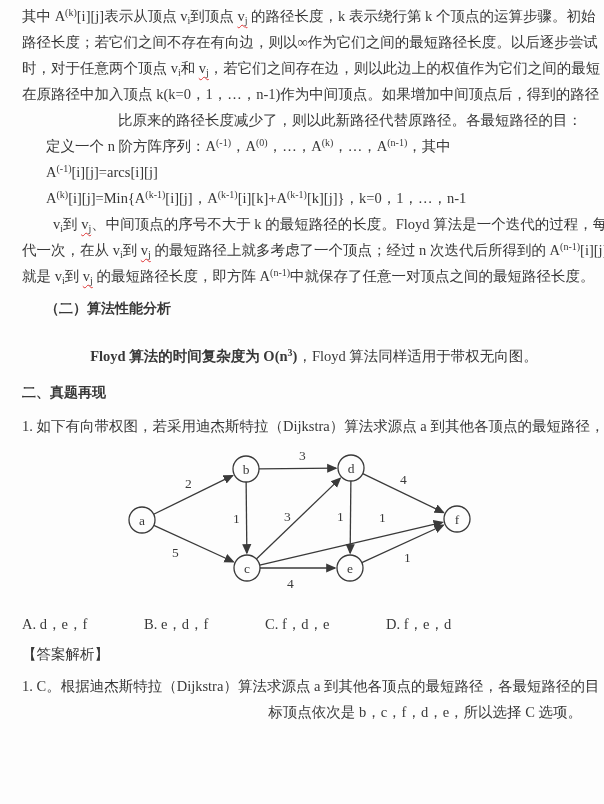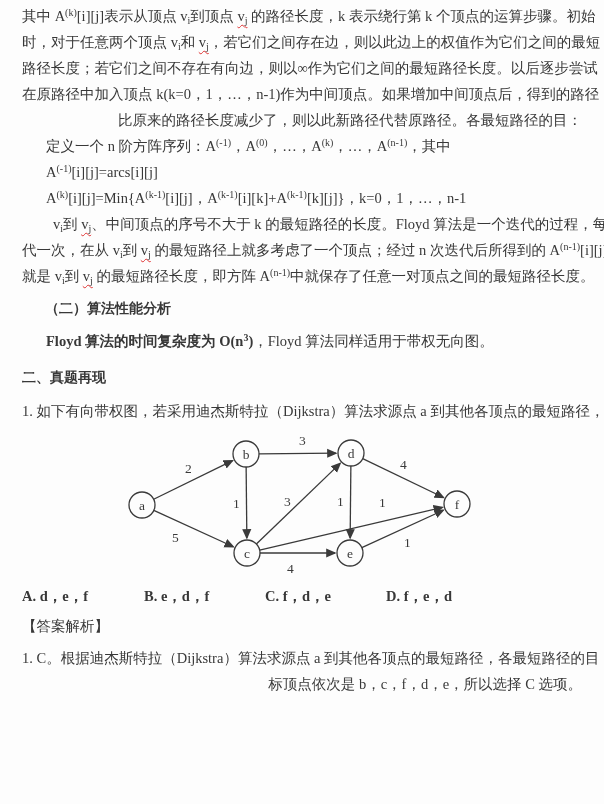--- a/index.html
+++ b/index.html
@@ -14,38 +14,38 @@
   .para>div{white-space:nowrap;text-align:right;}
   .ind{padding-left:24px;}
   .para-indent>div:first-child{text-indent:31px;}
   .hang>div:nth-child(2){padding-left:14px;}
   sup{font-size:10px;line-height:0;vertical-align:5px;}
   sub{font-size:10px;line-height:0;vertical-align:-3px;}
   .sp{text-decoration:underline wavy #e03232;text-decoration-thickness:1px;text-underline-offset:3px;text-decoration-skip-ink:none;}
   b{font-weight:bold;}
   .h-bold{font-weight:bold;font-size:14px;line-height:27px;margin:0;}
   #heading-performance{margin-top:6px;padding-left:23px;}
-  #floyd-line{margin-top:6px;text-indent:24px;line-height:27px;}
+  #floyd-line{margin-top:21px;text-indent:24px;line-height:27px;text-align:center;}
   #heading-exam{margin-top:9px;}
   #question-stem{margin-top:7px;}
   .graph-wrap{position:relative;height:158px;margin:0 0 0 -22px;width:604px;}
   svg text{font-family:"Liberation Serif","DejaVu Serif",serif;font-size:13.5px;fill:#3a3a3a;}
-  .options-row{position:relative;height:27px;margin-top:1px;font-weight:bold;}
+  .options-row{position:relative;height:27px;margin-top:14px;}
   .options-row span{position:absolute;top:0;white-space:nowrap;}
   #opt-a{left:0;}#opt-b{left:122px;}#opt-c{left:243px;}#opt-d{left:364px;}
   #answer-heading{margin-top:3px;}
   #answer-exp{margin-top:6px;}
 </style>
 </head>
 <body>
 
 <div class="para">
     <div>其中 A<sup>(k)</sup>[i][j]表示从顶点 v<sub>i</sub>到顶点 <span class="sp">v<sub>j</sub></span> 的路径长度，k 表示绕行第 k 个顶点的运算步骤。初始</div>
+    <div>路径长度；若它们之间不存在有向边，则以∞作为它们之间的最短路径长度。以后逐步尝试</div>
     <div>时，对于任意两个顶点 v<sub>i</sub>和 <span class="sp">v<sub>j</sub></span>，若它们之间存在边，则以此边上的权值作为它们之间的最短</div>
-    <div>路径长度；若它们之间不存在有向边，则以∞作为它们之间的最短路径长度。以后逐步尝试</div>
     <div>在原路径中加入顶点 k(k=0，1，…，n-1)作为中间顶点。如果增加中间顶点后，得到的路径</div>
     <div>比原来的路径长度减少了，则以此新路径代替原路径。各最短路径的目：</div>
   </div>
 
 <div class="ind">定义一个 n 阶方阵序列：A<sup>(-1)</sup>，A<sup>(0)</sup>，…，A<sup>(k)</sup>，…，A<sup>(n-1)</sup>，其中</div>
 <div class="ind">A<sup>(-1)</sup>[i][j]=arcs[i][j]</div>
 <div class="ind">A<sup>(k)</sup>[i][j]=Min{A<sup>(k-1)</sup>[i][j]，A<sup>(k-1)</sup>[i][k]+A<sup>(k-1)</sup>[k][j]}，k=0，1，…，n-1</div>
 
 <div class="para para-indent">
     <div>v<sub>i</sub>到 <span class="sp">v<sub>j</sub></span>、中间顶点的序号不大于 k 的最短路径的长度。Floyd 算法是一个迭代的过程，每迭</div>

